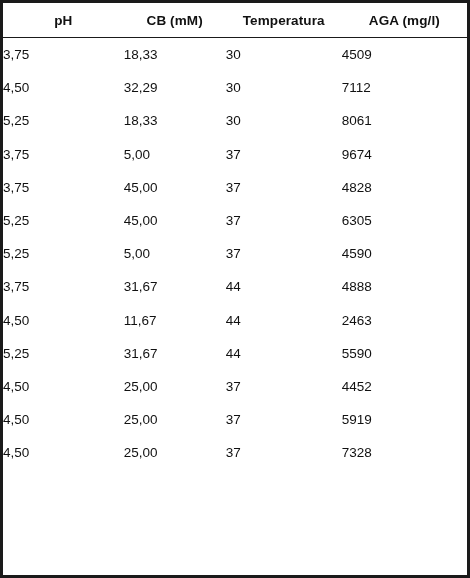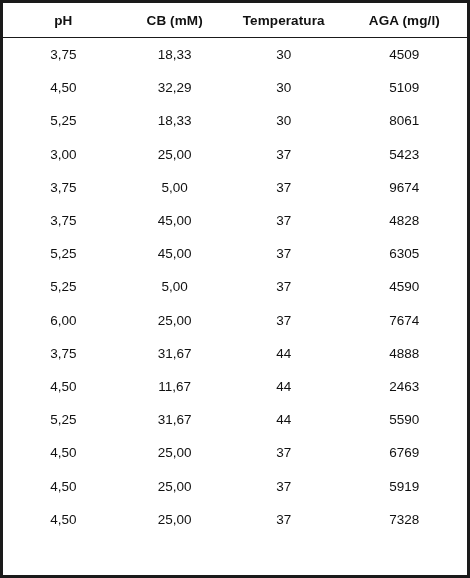--- a/index.html
+++ b/index.html
@@ -43,21 +43,20 @@
     height: 34px;
     vertical-align: middle;
     border-bottom: 1.5px solid #1a1a1a;
     letter-spacing: 0.1px;
     white-space: nowrap;
   }
 
   tbody td {
     font-size: 13.5px;
     font-weight: normal;
-    text-align: center;
     padding: 0;
     height: 33.2px;
     vertical-align: middle;
     border: none;
     white-space: nowrap;
   }
 
   
   col.c-ph    { width: 26%; }
   col.c-cb    { width: 22%; }
@@ -87,33 +86,27 @@
       <tr>
         <td>3,75</td>
         <td>18,33</td>
         <td>30</td>
         <td>4509</td>
       </tr>
       <tr>
         <td>4,50</td>
         <td>32,29</td>
         <td>30</td>
-        <td>5109</td>
+        <td>7112</td>
       </tr>
       <tr>
         <td>5,25</td>
         <td>18,33</td>
         <td>30</td>
         <td>8061</td>
-      </tr>
-      <tr>
-        <td>3,00</td>
-        <td>25,00</td>
-        <td>37</td>
-        <td>5423</td>
       </tr>
       <tr>
         <td>3,75</td>
         <td>5,00</td>
         <td>37</td>
         <td>9674</td>
       </tr>
       <tr>
         <td>3,75</td>
         <td>45,00</td>
@@ -126,26 +119,20 @@
         <td>37</td>
         <td>6305</td>
       </tr>
       <tr>
         <td>5,25</td>
         <td>5,00</td>
         <td>37</td>
         <td>4590</td>
       </tr>
       <tr>
-        <td>6,00</td>
-        <td>25,00</td>
-        <td>37</td>
-        <td>7674</td>
-      </tr>
-      <tr>
         <td>3,75</td>
         <td>31,67</td>
         <td>44</td>
         <td>4888</td>
       </tr>
       <tr>
         <td>4,50</td>
         <td>11,67</td>
         <td>44</td>
         <td>2463</td>
@@ -153,21 +140,21 @@
       <tr>
         <td>5,25</td>
         <td>31,67</td>
         <td>44</td>
         <td>5590</td>
       </tr>
       <tr>
         <td>4,50</td>
         <td>25,00</td>
         <td>37</td>
-        <td>6769</td>
+        <td>4452</td>
       </tr>
       <tr>
         <td>4,50</td>
         <td>25,00</td>
         <td>37</td>
         <td>5919</td>
       </tr>
       <tr>
         <td>4,50</td>
         <td>25,00</td>

